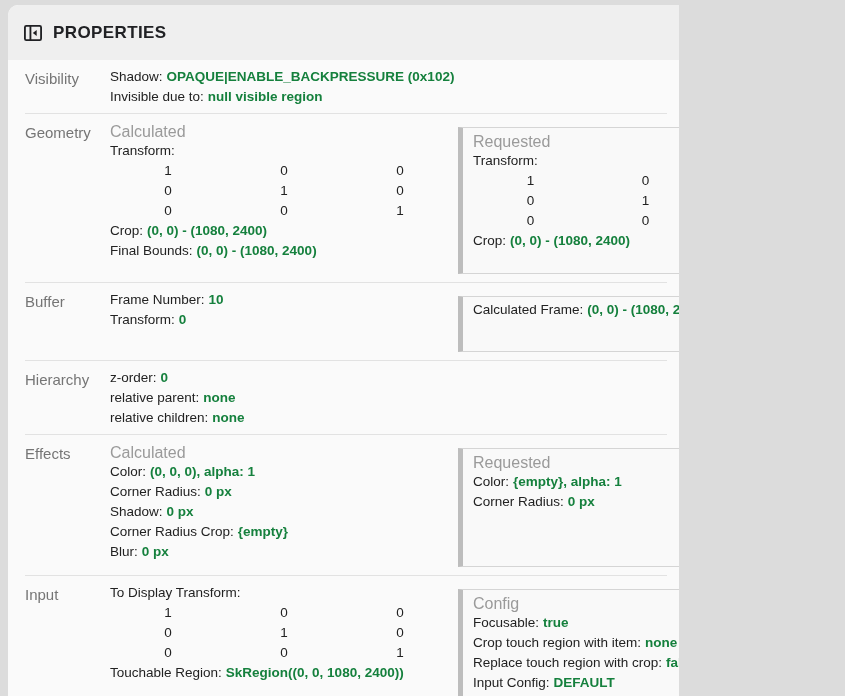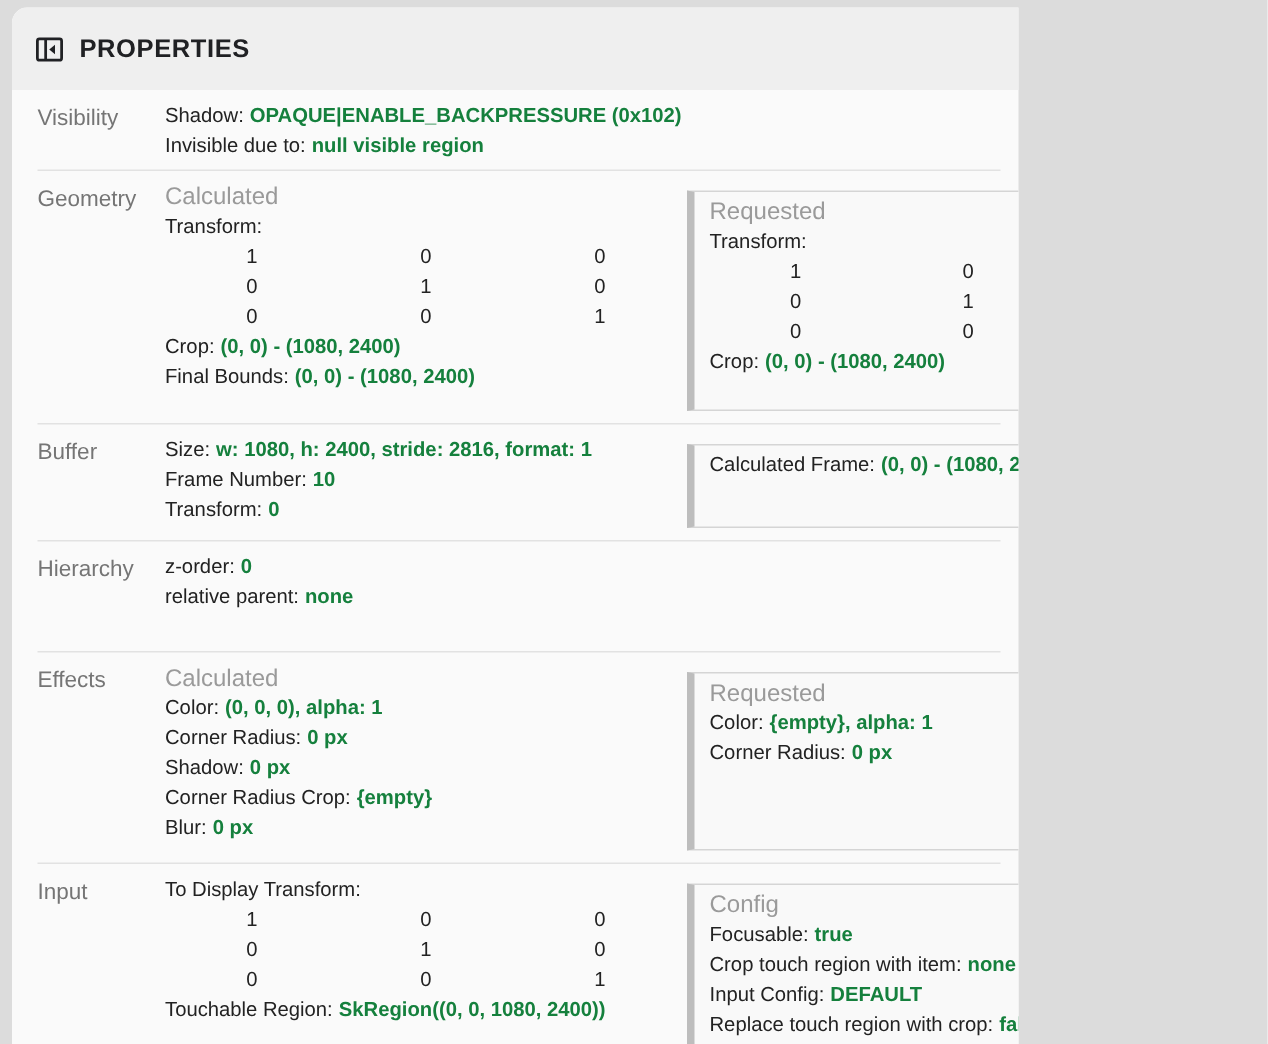--- a/index.html
+++ b/index.html
@@ -122,36 +122,36 @@
             <span>1</span>
         </div>
         <div class="prop-row"><span class="plabel">Crop:</span><span class="pvalue">(0, 0) - (1080, 2400)</span></div>
       </div>
     </div>
   </section>
 
   <section class="section sec-buffer">
     <div class="sec-label">Buffer</div>
     <div class="col-left">
-      <div class="prop-row"><span class="plabel">Size:</span><span class="pvalue">w: 1080, h: 2400, stride: 2816, format: 1</span></div>
       <div class="prop-row"><span class="plabel">Frame Number:</span><span class="pvalue">10</span></div>
       <div class="prop-row"><span class="plabel">Transform:</span><span class="pvalue">0</span></div>
     </div>
     <div class="col-right">
       <div class="req-box">
         <div class="prop-row"><span class="plabel">Calculated Frame:</span><span class="pvalue">(0, 0) - (1080, 2400)</span></div>
       </div>
     </div>
   </section>
 
   <section class="section sec-hierarchy">
     <div class="sec-label">Hierarchy</div>
     <div class="col-left">
       <div class="prop-row"><span class="plabel">z-order:</span><span class="pvalue">0</span></div>
       <div class="prop-row"><span class="plabel">relative parent:</span><span class="pvalue">none</span></div>
+      <div class="prop-row"><span class="plabel">relative children:</span><span class="pvalue">none</span></div>
     </div>
     <div class="col-right"></div>
   </section>
 
   <section class="section sec-effects">
     <div class="sec-label">Effects</div>
     <div class="col-left">
       <div class="sub-label">Calculated</div>
       <div class="prop-row"><span class="plabel">Color:</span><span class="pvalue">(0, 0, 0), alpha: 1</span></div>
       <div class="prop-row"><span class="plabel">Corner Radius:</span><span class="pvalue">0 px</span></div>
@@ -183,19 +183,19 @@
           <span>0</span>
           <span>1</span>
       </div>
       <div class="prop-row"><span class="plabel">Touchable Region:</span><span class="pvalue">SkRegion((0, 0, 1080, 2400))</span></div>
     </div>
     <div class="col-right">
       <div class="req-box">
         <div class="sub-label">Config</div>
         <div class="prop-row"><span class="plabel">Focusable:</span><span class="pvalue">true</span></div>
         <div class="prop-row"><span class="plabel">Crop touch region with item:</span><span class="pvalue">none</span></div>
+        <div class="prop-row"><span class="plabel">Replace touch region with crop:</span><span class="pvalue">false</span></div>
         <div class="prop-row"><span class="plabel">Input Config:</span><span class="pvalue">DEFAULT</span></div>
-        <div class="prop-row"><span class="plabel">Replace touch region with crop:</span><span class="pvalue">false</span></div>
       </div>
     </div>
   </section>
 
 </div>
 
 </body></html>

